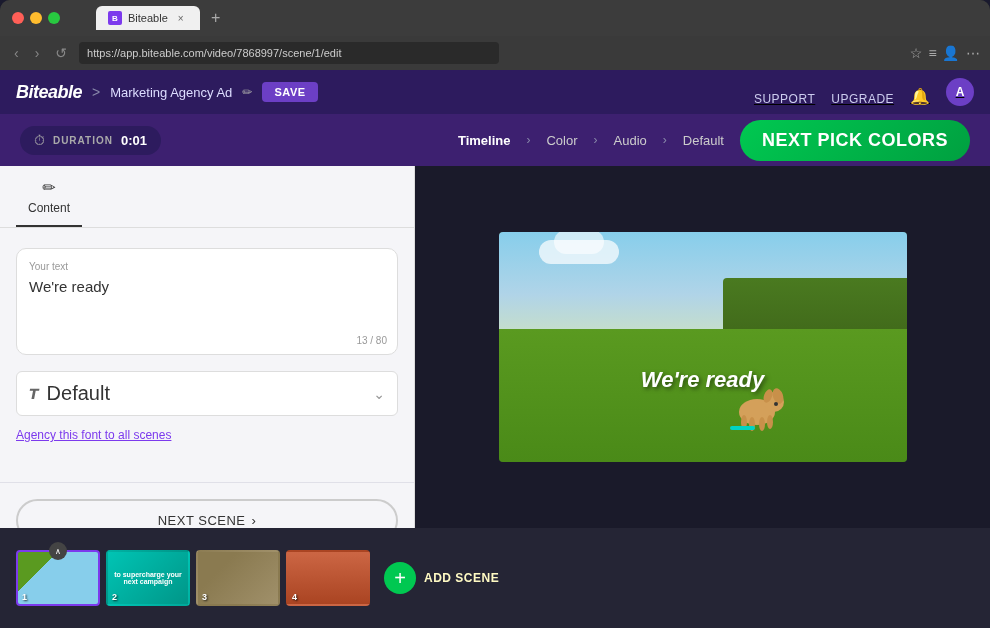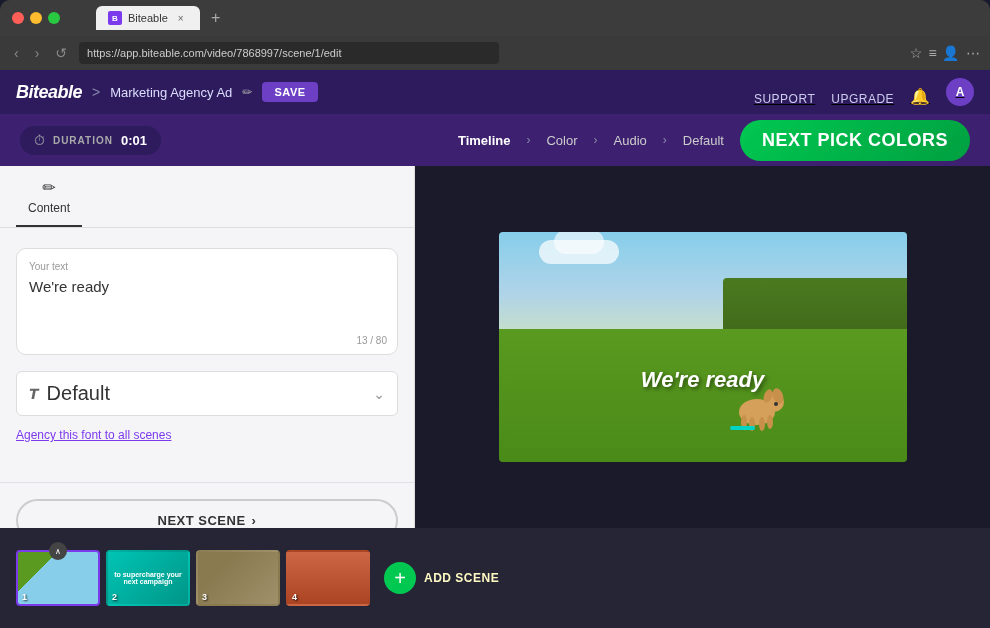--- a/index.html
+++ b/index.html
@@ -442,21 +442,21 @@
       flex: 1;
     }
 
     .next-scene-btn {
       background: transparent;
       color: #333;
       border: 2px solid #ccc;
       border-radius: 24px;
       padding: 12px 20px;
       font-size: 13px;
-      font-weight: 700;
+      font-weight: 400;
       cursor: pointer;
       letter-spacing: 0.5px;
       text-transform: uppercase;
       flex: 1;
       display: flex;
       align-items: center;
       justify-content: center;
       gap: 6px;
     }
 

